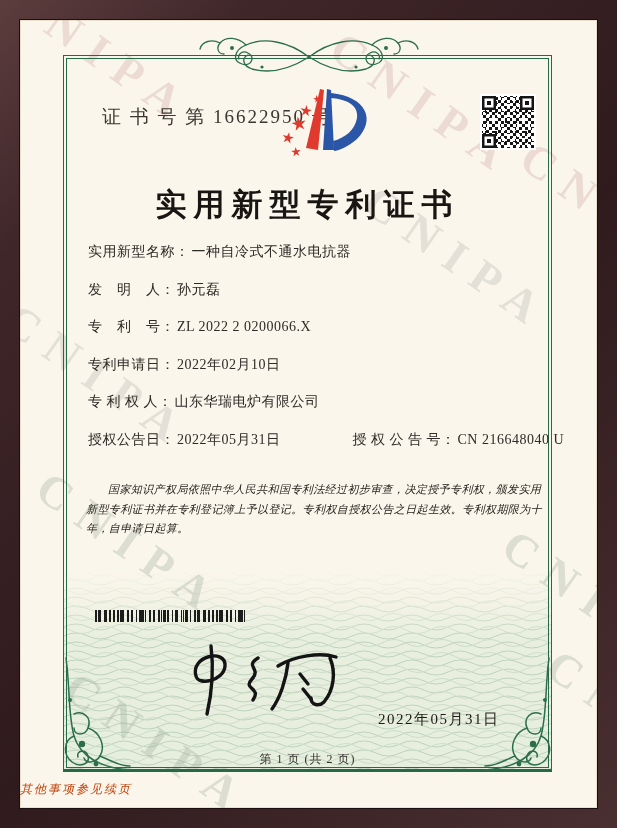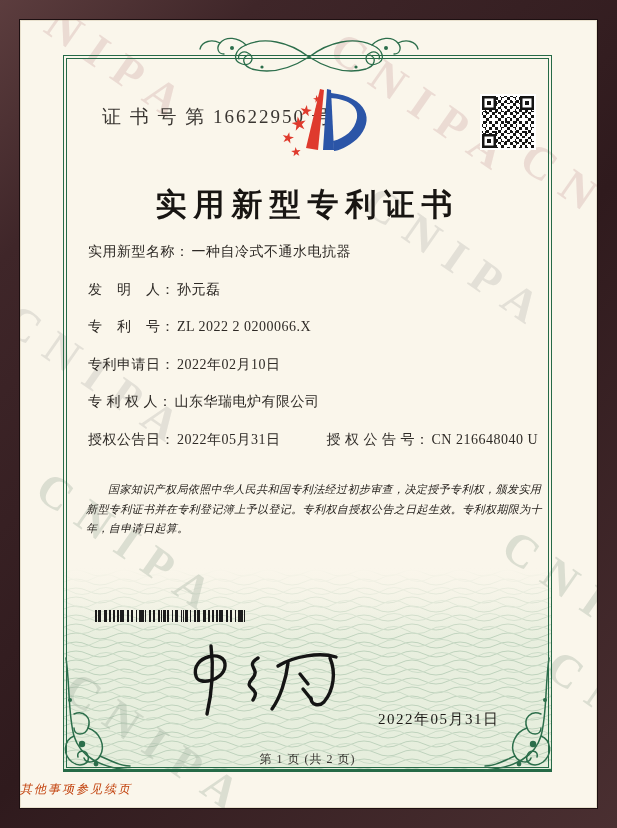--- a/index.html
+++ b/index.html
@@ -29,21 +29,21 @@
   .logo{position:absolute;left:252px;top:66px;width:118px;height:82px;z-index:3;}
   .qr{position:absolute;left:460px;top:74px;width:56px;height:56px;z-index:3;}
   .title{position:absolute;left:43px;right:45px;top:164px;text-align:center;font-size:31px;
          font-weight:bold;color:#181512;letter-spacing:7px;z-index:3;}
   
   .fields{position:absolute;left:68px;top:224px;width:460px;z-index:3;font-size:14px;color:#2e2a26;}
   .row{display:flex;margin-bottom:22.5px;line-height:15px;letter-spacing:.5px;}
   .lbl{white-space:pre;flex:none;}
   .val{margin-left:2px;white-space:pre;}
   .grant-row{display:flex;}
-  .grant-pair2{margin-left:46px;display:flex;}
+  .grant-pair2{margin-left:72px;display:flex;}
   
   .paras{position:absolute;left:66px;top:460px;width:462px;z-index:3;font-size:11px;
          line-height:1.78;color:#26221e;font-style:italic;}
   .paras p{margin:0;text-indent:2em;letter-spacing:.4px;}
   
   .barcode{position:absolute;left:75px;top:590px;width:153px;height:12px;z-index:3;
       background:
         repeating-linear-gradient(90deg,#1c1c1c 0 2px,rgba(0,0,0,0) 2px 5px,#1c1c1c 5px 6px,rgba(0,0,0,0) 6px 9px),
         repeating-linear-gradient(90deg,#1c1c1c 0 1px,rgba(0,0,0,0) 1px 3px,#1c1c1c 3px 5px,rgba(0,0,0,0) 5px 11px);}
   

